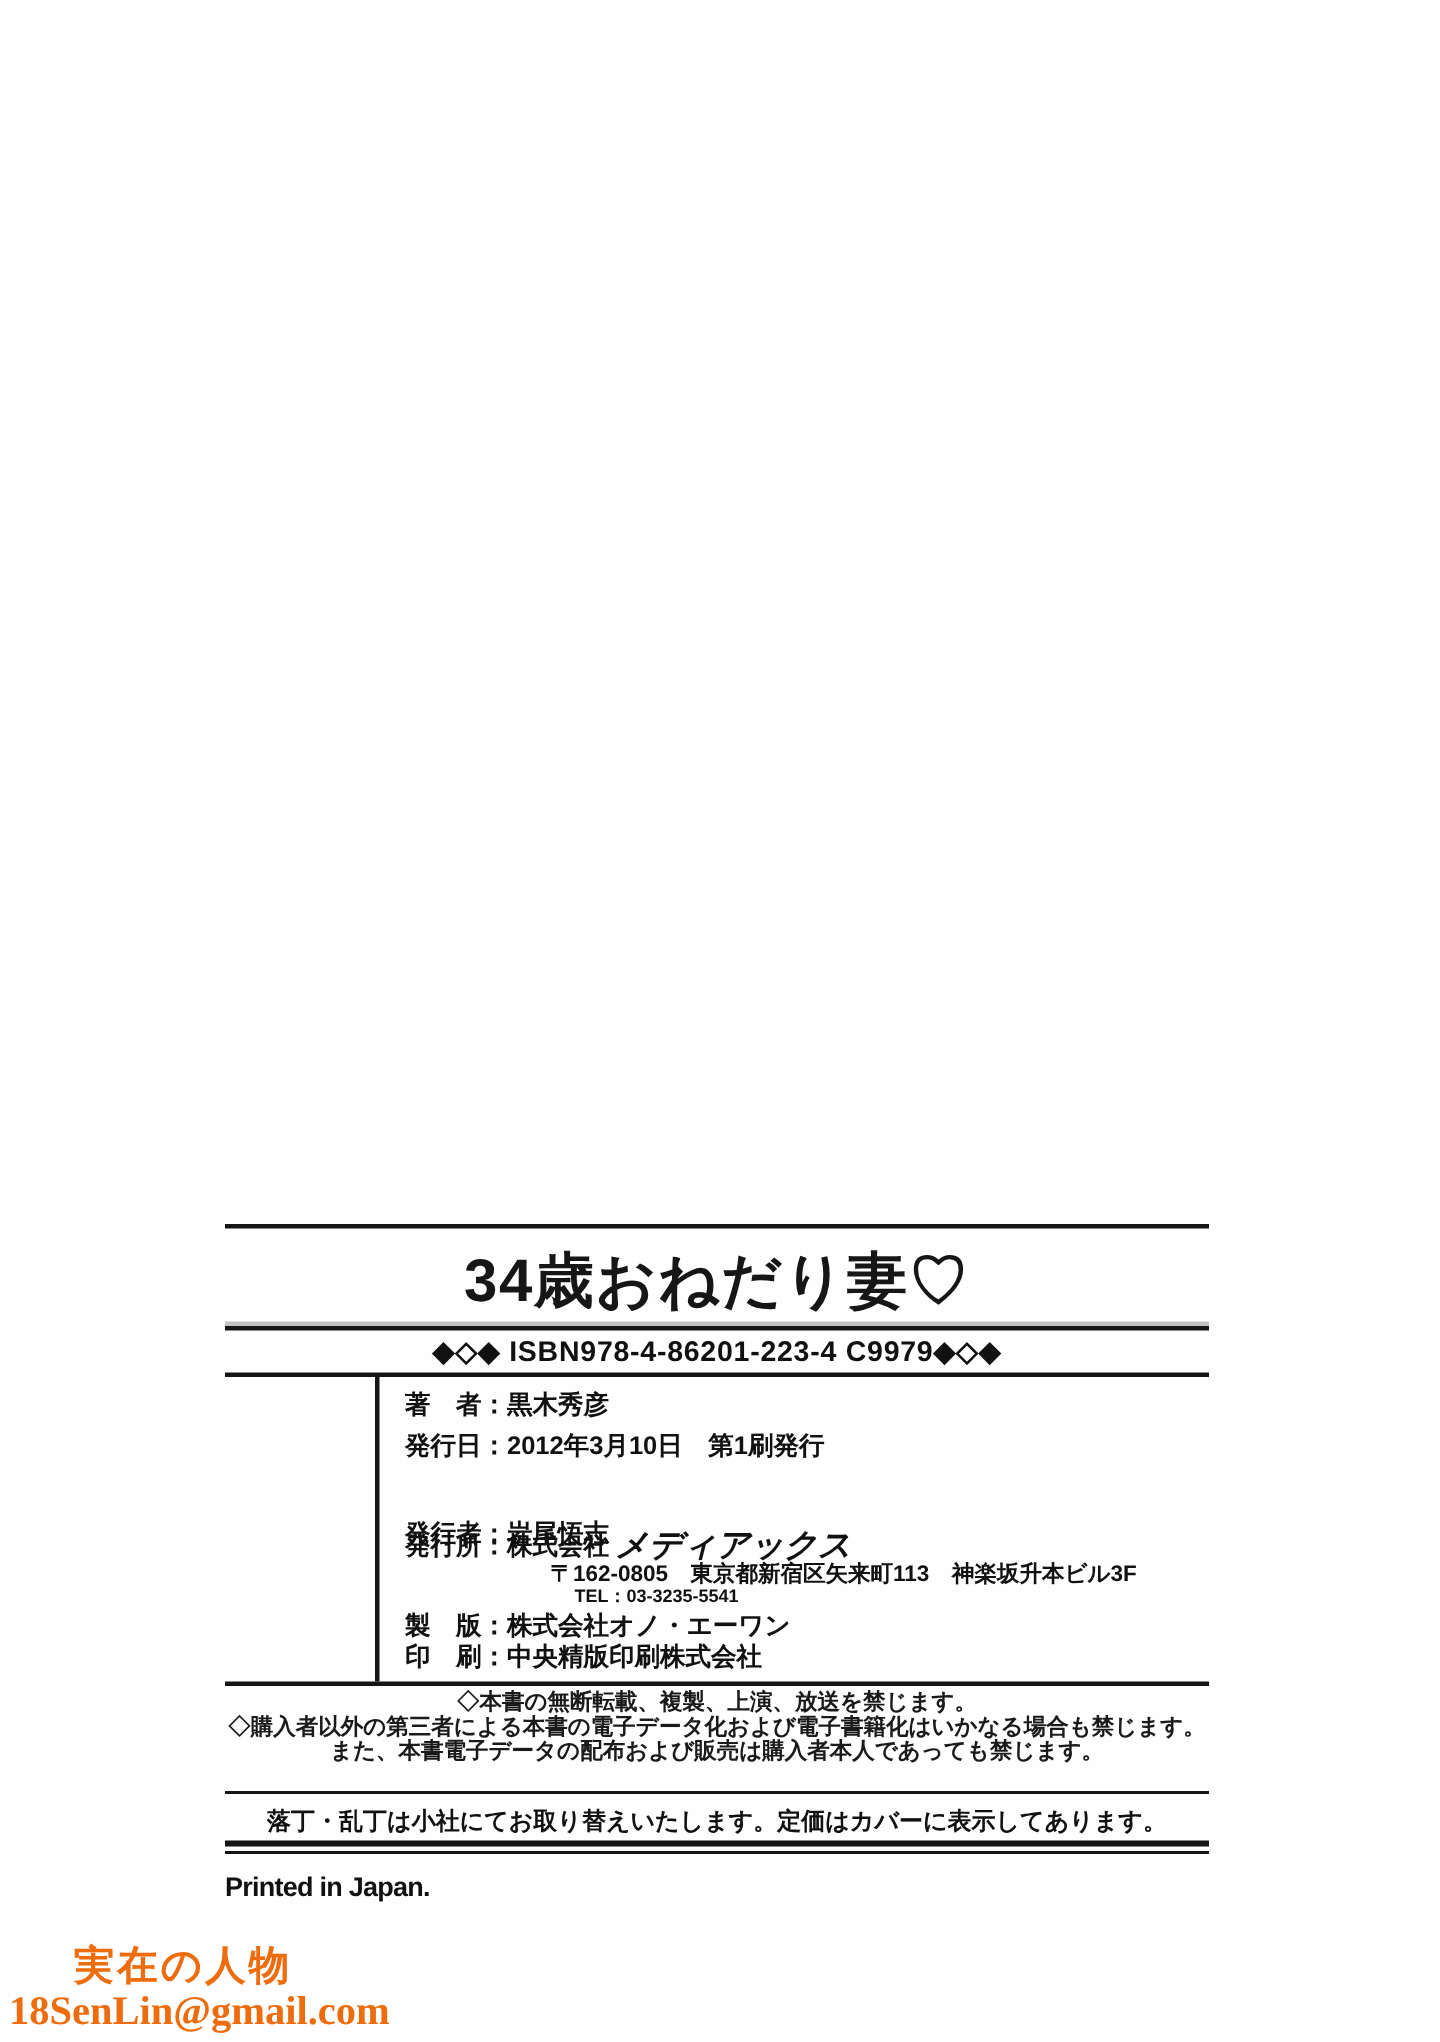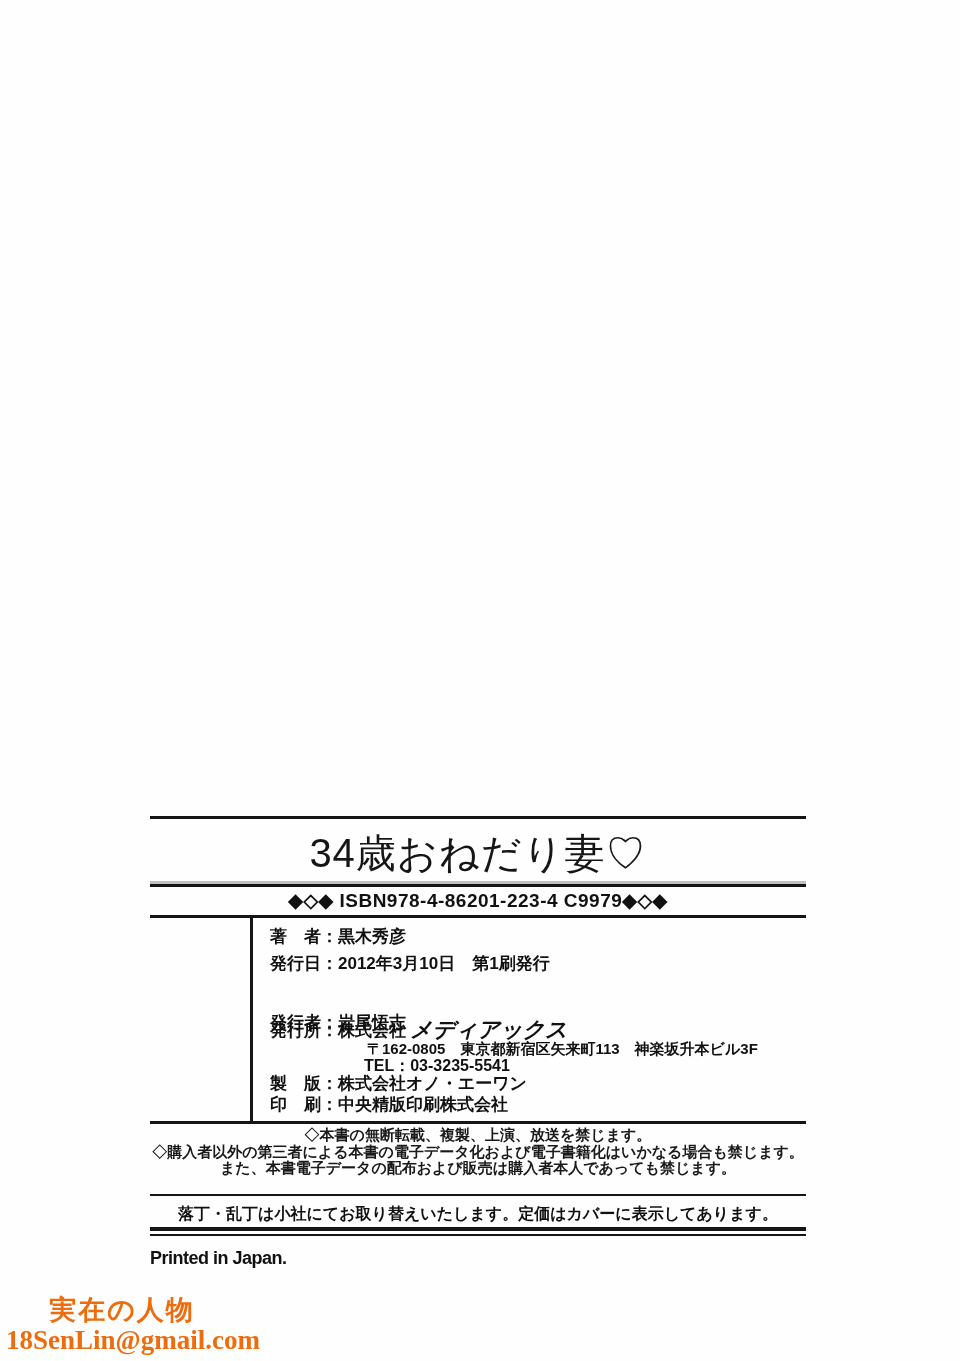--- a/index.html
+++ b/index.html
@@ -22,21 +22,21 @@
   .rule-notice-bot {left:0;top:1194px;width:656px;height:2px;}
   .rule-double{
     position:absolute;left:0;top:1227px;width:656px;height:9px;
     border-top:4px solid #151515;border-bottom:2px solid #151515;
     box-sizing:border-box;background:transparent;
   }
   .vdivider{position:absolute;left:100px;top:918px;width:3px;height:203px;background:#151515;}
 
   .title{
     position:absolute;left:0;top:826px;width:656px;
-    text-align:center;font-size:40px;font-weight:400;letter-spacing:1px;
+    text-align:center;font-size:40px;font-weight:700;letter-spacing:1px;
     color:#161616;
   }
   .isbn{
     position:absolute;left:0;top:889px;width:656px;
     text-align:center;font-size:19px;font-weight:700;letter-spacing:0.5px;
   }
 
   
   .imprint{position:absolute;left:12px;top:960px;width:92px;text-align:center;line-height:1;}
   .imprint .series-small{font-size:9.5px;font-weight:600;letter-spacing:0.5px;white-space:nowrap;}
@@ -48,21 +48,21 @@
 
   
   .details{position:absolute;left:120px;top:925px;width:536px;font-weight:700;}
   .d-row{position:absolute;left:0;font-size:17px;white-space:nowrap;}
   .d-author {top:0px;}
   .d-pubdate{top:27px;}
   .d-publisher{top:86px;}
   .d-company{top:90px;}
   .d-company .logo{font-size:22px;font-weight:800;font-style:italic;letter-spacing:0;vertical-align:-1px;margin-left:4px;}
   .d-address{top:115px;left:97px;font-size:15px;}
-  .d-tel    {top:131px;left:94px;font-size:16px;}
+  .d-tel    {top:131px;left:113px;font-size:12px;}
   .d-plate  {top:147px;}
   .d-print  {top:168px;}
 
   .notices{position:absolute;left:0;top:1127px;width:656px;text-align:center;
     font-size:15px;font-weight:700;line-height:16.5px;color:#1a1a1a;}
   .replacement{position:absolute;left:0;top:1204px;width:656px;text-align:center;
     font-size:16px;font-weight:700;}
   .printed{position:absolute;left:0;top:1248px;width:656px;text-align:left;
     font-size:18px;font-weight:800;letter-spacing:-0.5px;}
 

